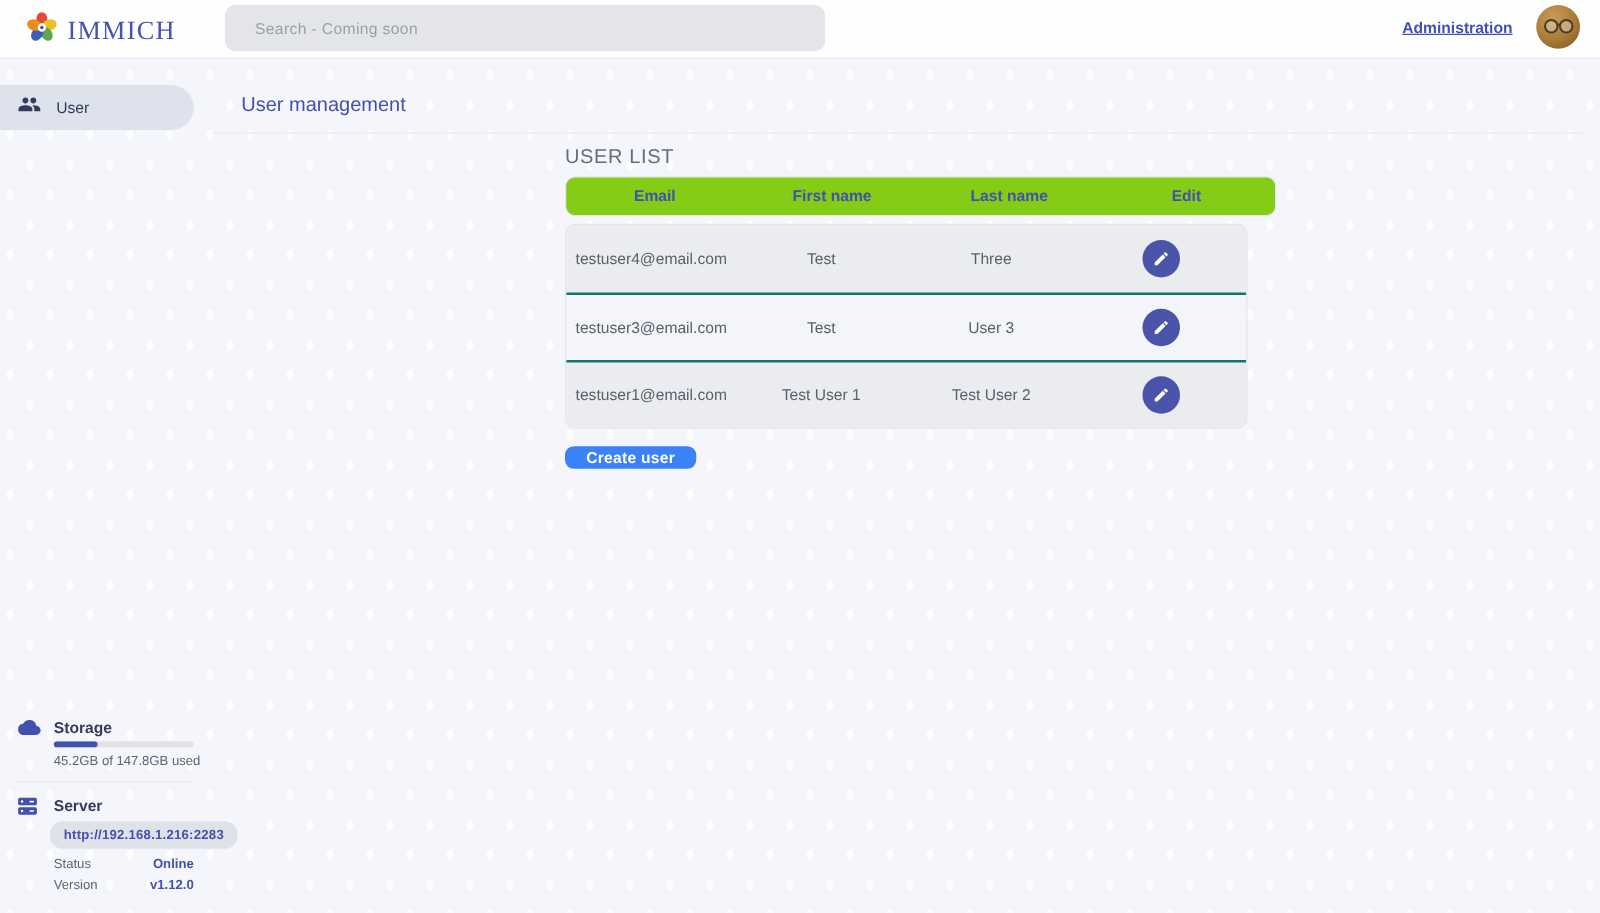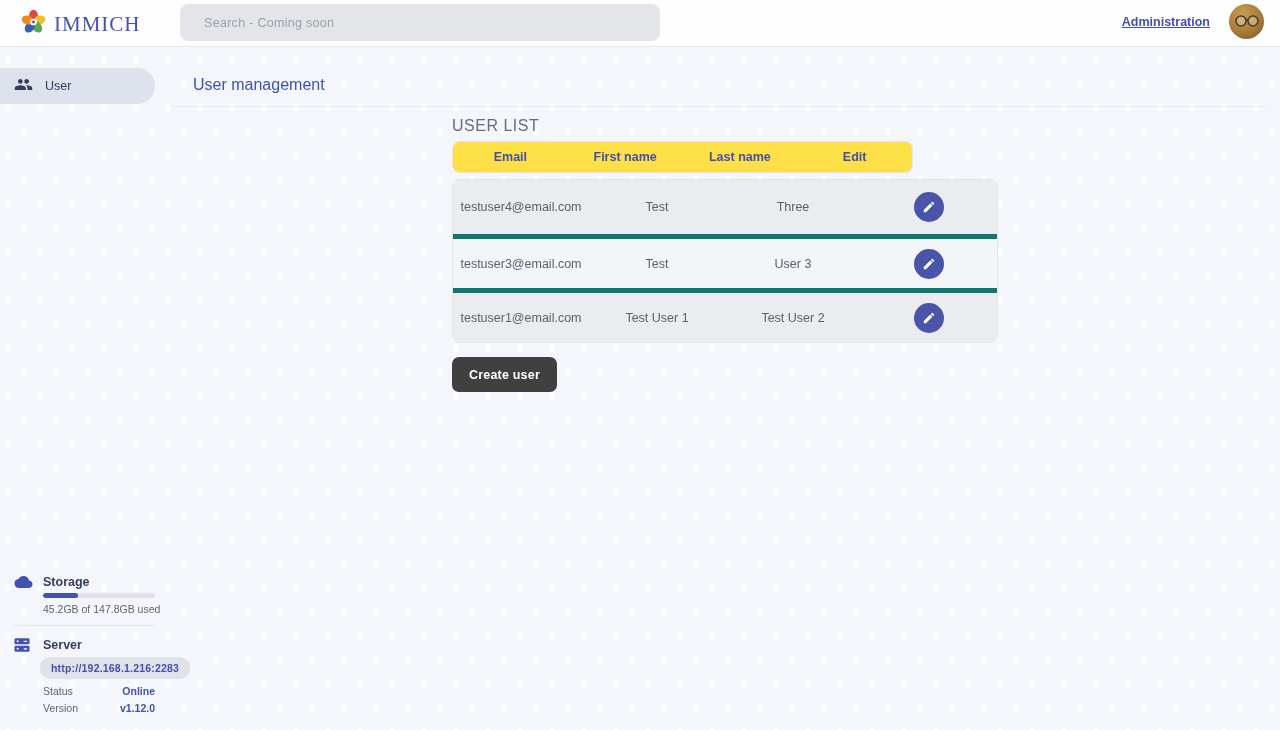--- a/index.html
+++ b/index.html
@@ -58,37 +58,37 @@
   .kv-row { position:absolute; left:43px; width:112px; display:flex; justify-content:space-between; }
   .kv-row .k { font-size:10.5px; color:#5d6471; }
   .kv-row .v { font-size:10.5px; font-weight:bold; color:#4250af; }
 
   
   .page-title { position:absolute; left:193px; top:76px; font-size:16px; font-weight:500; color:#4250af; }
   .title-divider { position:absolute; left:170px; top:106px; width:1096px; height:1px; background:#e7e9ef; }
 
   .section-label { position:absolute; left:452px; top:117px; font-size:16px; color:#666d7a; letter-spacing:0.5px; }
 
-  .table-head { position:absolute; left:452px; top:141px; width:461px; height:32px;
-    background:#fde047; border:1px solid #e3e5eb; border-radius:8px; display:flex; }
+  .table-head { position:absolute; left:452px; top:141px; width:569px; height:32px;
+    background:#84cc16; border:1px solid #e3e5eb; border-radius:8px; display:flex; }
   .table-head .cell { flex:1; display:flex; align-items:center; justify-content:center;
     font-size:12.5px; font-weight:600; color:#4250af; }
 
   .table-body { position:absolute; left:452px; top:179px; width:546px;
     border:1px solid #e3e5eb; border-radius:8px; overflow:hidden; }
   .table-row { height:54px; display:flex; background:#ebecf0; }
-  .table-row + .table-row { border-top:5px solid #0f766e; }
+  .table-row + .table-row { border-top:2px solid #0f766e; }
   .table-row:nth-child(even) { background:#f4f5f8; }
   .table-row .cell { flex:1; display:flex; align-items:center; justify-content:center;
     font-size:12.5px; color:#5a606c;text-align:right; }
   .edit-btn { width:30px; height:30px; border:none; border-radius:50%; background:#4a54a9;
     display:flex; align-items:center; justify-content:center; cursor:pointer; }
 
-  .create-btn { position:absolute; left:452px; top:357px; height:35px; padding:0 17px;
-    background:#404040; color:#fff; border:none; border-radius:7px;
+  .create-btn { position:absolute; left:452px; top:357px; height:18px; padding:0 17px;
+    background:#3b82f6; color:#fff; border:none; border-radius:7px;
     font-size:12.5px; font-weight:bold; font-family:"Liberation Sans", sans-serif;
     letter-spacing:0.2px; cursor:pointer; }
 </style>
 </head>
 <body>
 
 <div class="header">
   <div class="logo">
     <span>
       <svg width="27" height="28" viewBox="0 0 24 26">

